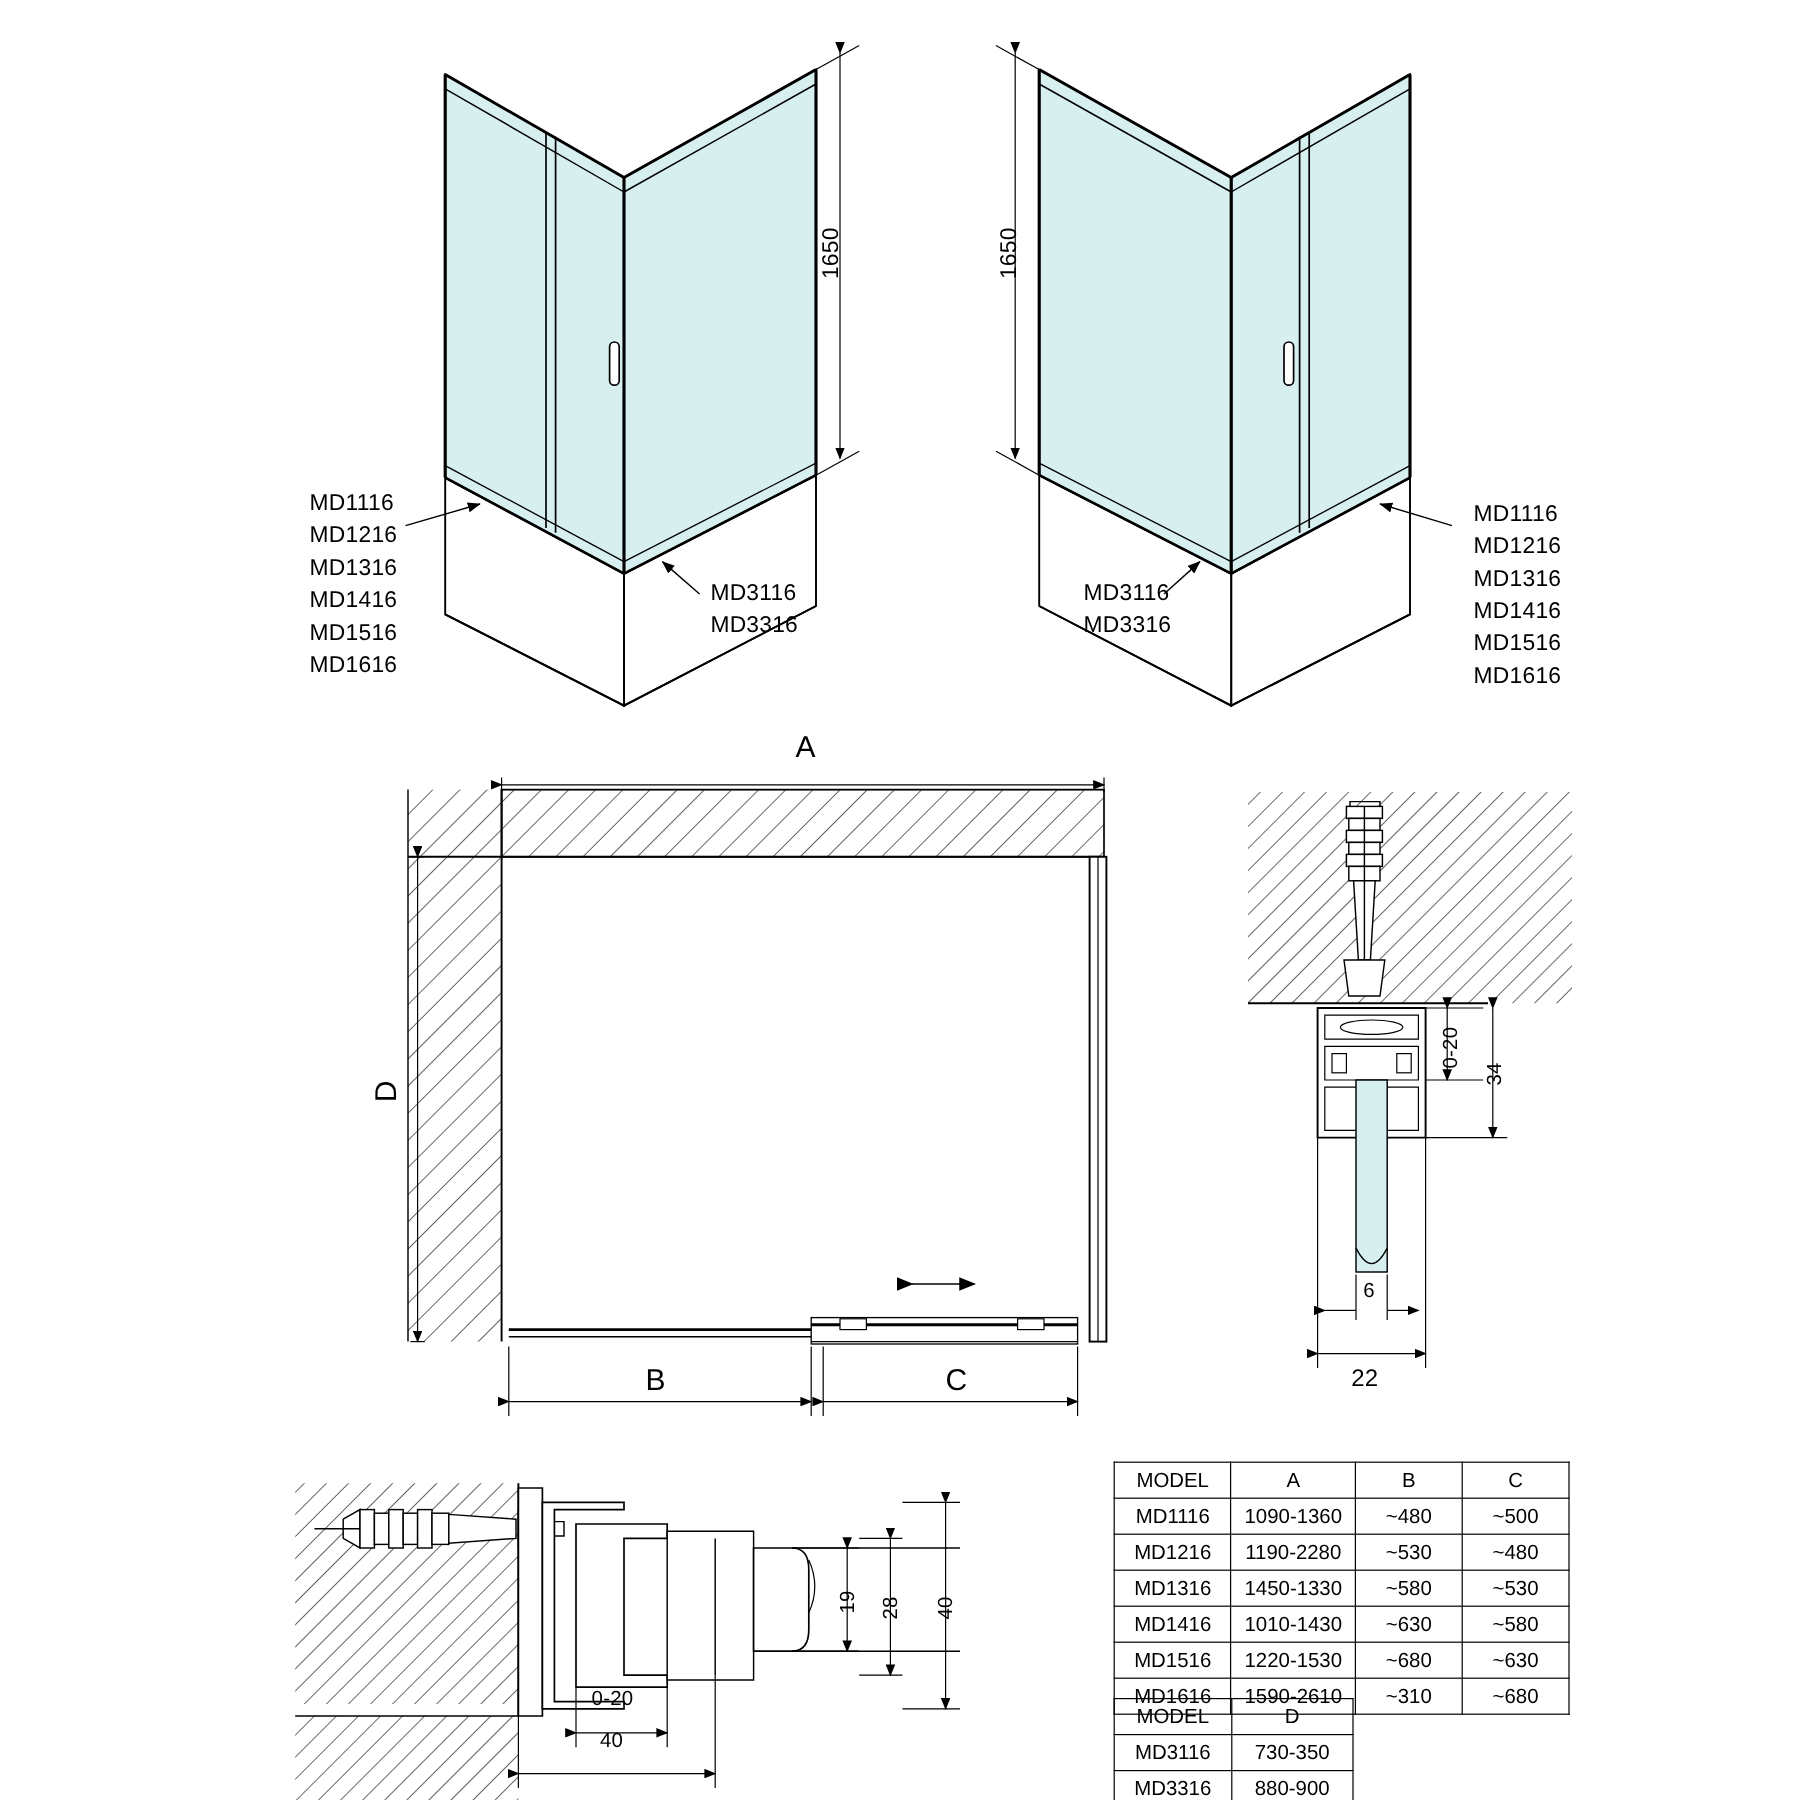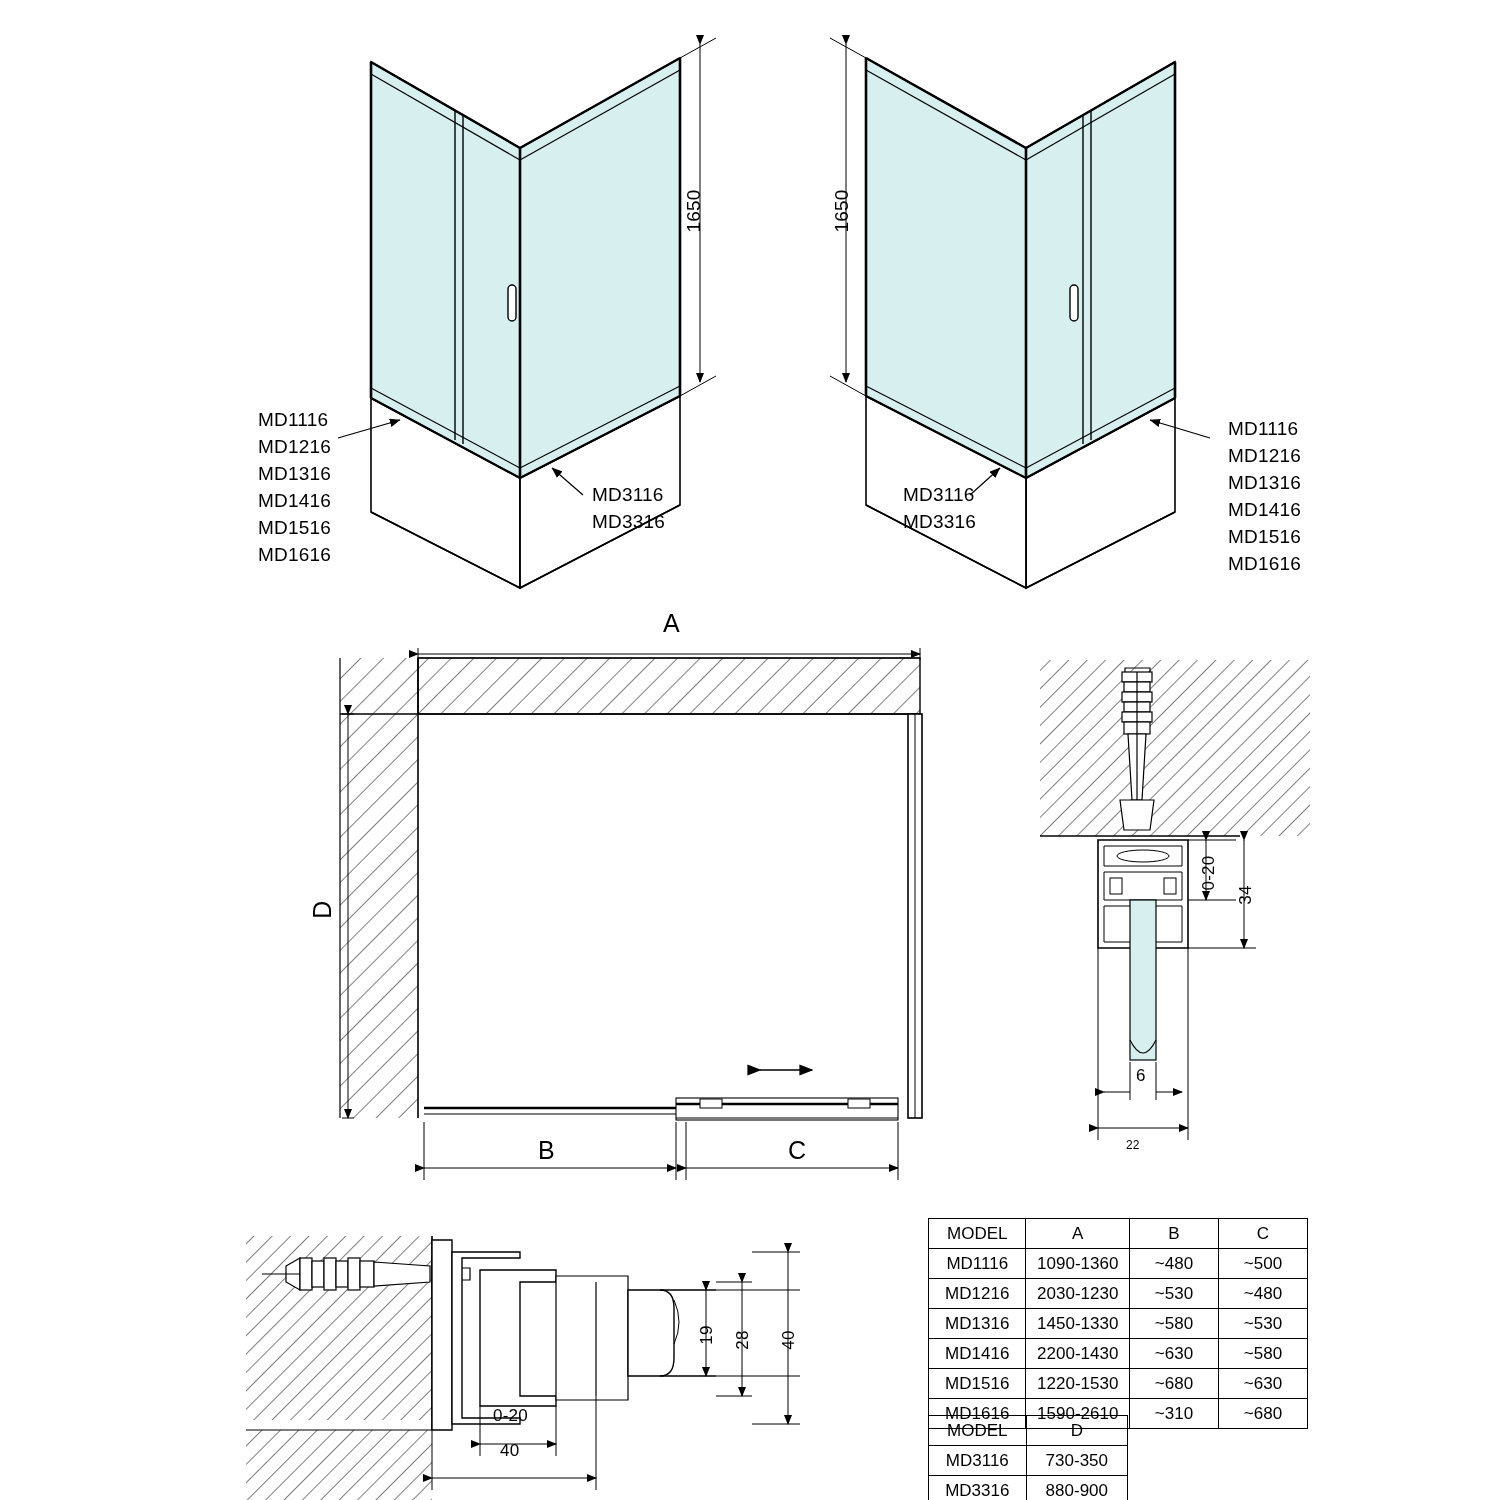--- a/index.html
+++ b/index.html
@@ -294,21 +294,21 @@
 <div class="lbl rot" style="left:820px;top:200px;transform:rotate(-90deg);">1650</div>
 
 <div class="lbl big" style="left:663px;top:609px;">A</div>
 <div class="lbl big" style="left:313px;top:895px;transform:rotate(-90deg);">D</div>
 <div class="lbl big" style="left:538px;top:1136px;">B</div>
 <div class="lbl big" style="left:788px;top:1136px;">C</div>
 
 <div class="lbl rot" style="left:1192px;top:863px;transform:rotate(-90deg);font-size:17px;">0-20</div>
 <div class="lbl rot" style="left:1236px;top:885px;transform:rotate(-90deg);font-size:17px;">34</div>
 <div class="lbl" style="left:1136px;top:1066px;font-size:17px;">6</div>
-<div class="lbl" style="left:1126px;top:1138px;font-size:12px;">22</div>
+<div class="lbl" style="left:1126px;top:1138px;font-size:20px;">22</div>
 
 <div class="lbl rot" style="left:697px;top:1325px;transform:rotate(-90deg);font-size:17px;">19</div>
 <div class="lbl rot" style="left:733px;top:1330px;transform:rotate(-90deg);font-size:17px;">28</div>
 <div class="lbl rot" style="left:779px;top:1330px;transform:rotate(-90deg);font-size:17px;">40</div>
 <div class="lbl" style="left:493px;top:1406px;font-size:17px;">0-20</div>
 <div class="lbl" style="left:500px;top:1441px;font-size:17px;">40</div>
 
 <table id="tbl-abc">
   <thead>
     <tr>
@@ -320,33 +320,33 @@
   </thead>
   <tbody>
     <tr>
       <td>MD1116</td>
       <td>1090-1360</td>
       <td>~480</td>
       <td>~500</td>
     </tr>
     <tr>
       <td>MD1216</td>
-      <td>2030-1230</td>
+      <td>1190-2280</td>
       <td>~530</td>
       <td>~480</td>
     </tr>
     <tr>
       <td>MD1316</td>
       <td>1450-1330</td>
       <td>~580</td>
       <td>~530</td>
     </tr>
     <tr>
       <td>MD1416</td>
-      <td>2200-1430</td>
+      <td>1010-1430</td>
       <td>~630</td>
       <td>~580</td>
     </tr>
     <tr>
       <td>MD1516</td>
       <td>1220-1530</td>
       <td>~680</td>
       <td>~630</td>
     </tr>
     <tr>

